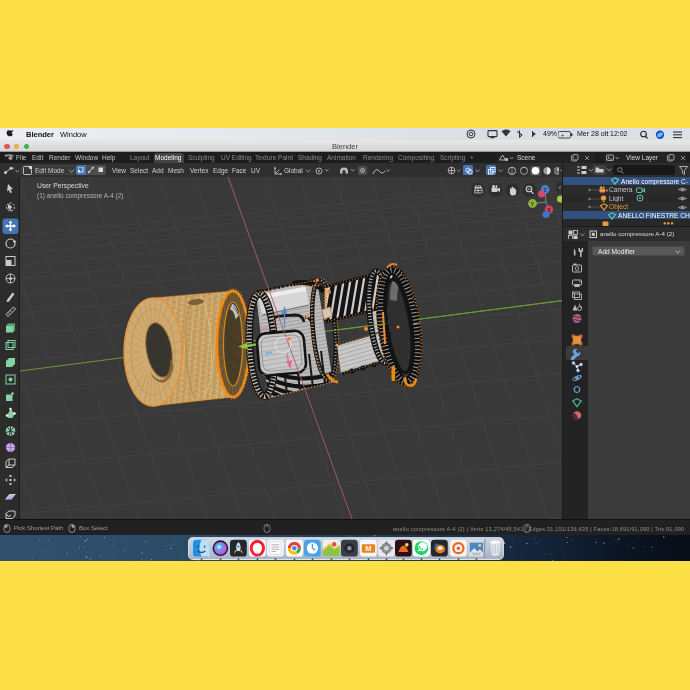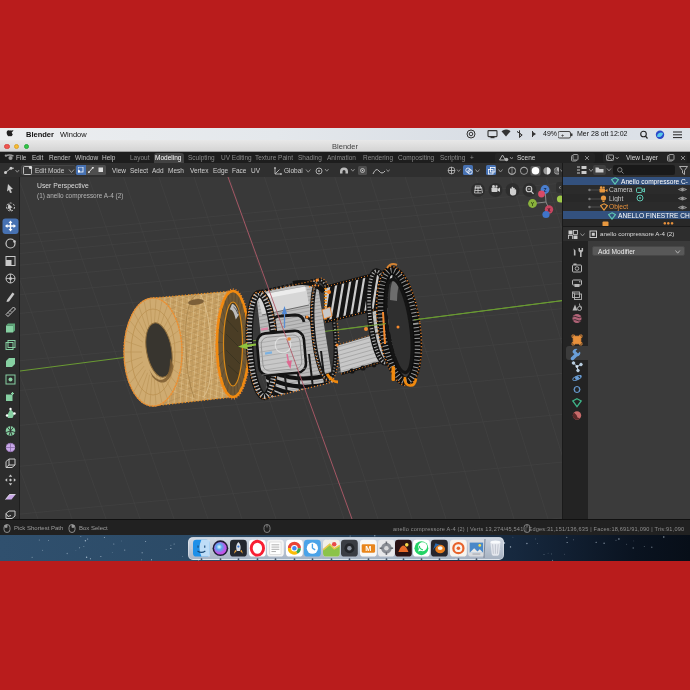--- a/index.html
+++ b/index.html
@@ -1,16 +1,16 @@
 <!DOCTYPE html>
 <html><head><meta charset="utf-8"><style>
 html,body{margin:0;padding:0;background:#000;width:690px;height:690px;overflow:hidden}
 *{box-sizing:border-box;font-family:"Liberation Sans",sans-serif}
 .abs{position:absolute;white-space:nowrap}
-#stage{position:relative;width:690px;height:690px;background:#b91c1c}
+#stage{position:relative;width:690px;height:690px;background:#fde047}
 </style></head><body>
 <div id="stage">
 
 <div class="abs" style="left:0;top:128px;width:690px;height:12px;background:linear-gradient(90deg,#eceef0 0%,#e4e8ec 40%,#d9dee5 70%,#dde2e8 100%)">
  <svg class="abs" style="left:0;top:0" width="690" height="12">
   <path d="M12.2 2.6c.3-.4.8-.6 1.2-.6-.05.5-.25.9-.6 1.25-.3.35-.8.6-1.2.55 0-.45.3-.9.6-1.2z" fill="#222"></path>
   <path d="M13.6 4.1c-.7 0-1.2.4-1.6.4-.4 0-.9-.4-1.5-.4-.8 0-1.6.5-2 1.3-.85 1.5-.2 3.7.6 4.9.4.6.9 1.2 1.5 1.2.6 0 .8-.4 1.5-.4s.9.4 1.5.4 1-.6 1.4-1.2c.45-.65.6-1.3.6-1.35-.7-.3-1.2-1-1.2-1.85 0-.75.4-1.4 1-1.75-.4-.55-1-.85-1.8-.85z" fill="#222" transform="translate(0,-1.2) scale(.82)"></path>
  </svg>
  <span class="abs" style="left:26px;top:1.5px;font-weight:bold;font-size:7.5px;color:#111">Blender</span>
  <span class="abs" style="left:60px;top:1.5px;font-size:7.5px;color:#111">Window</span>

